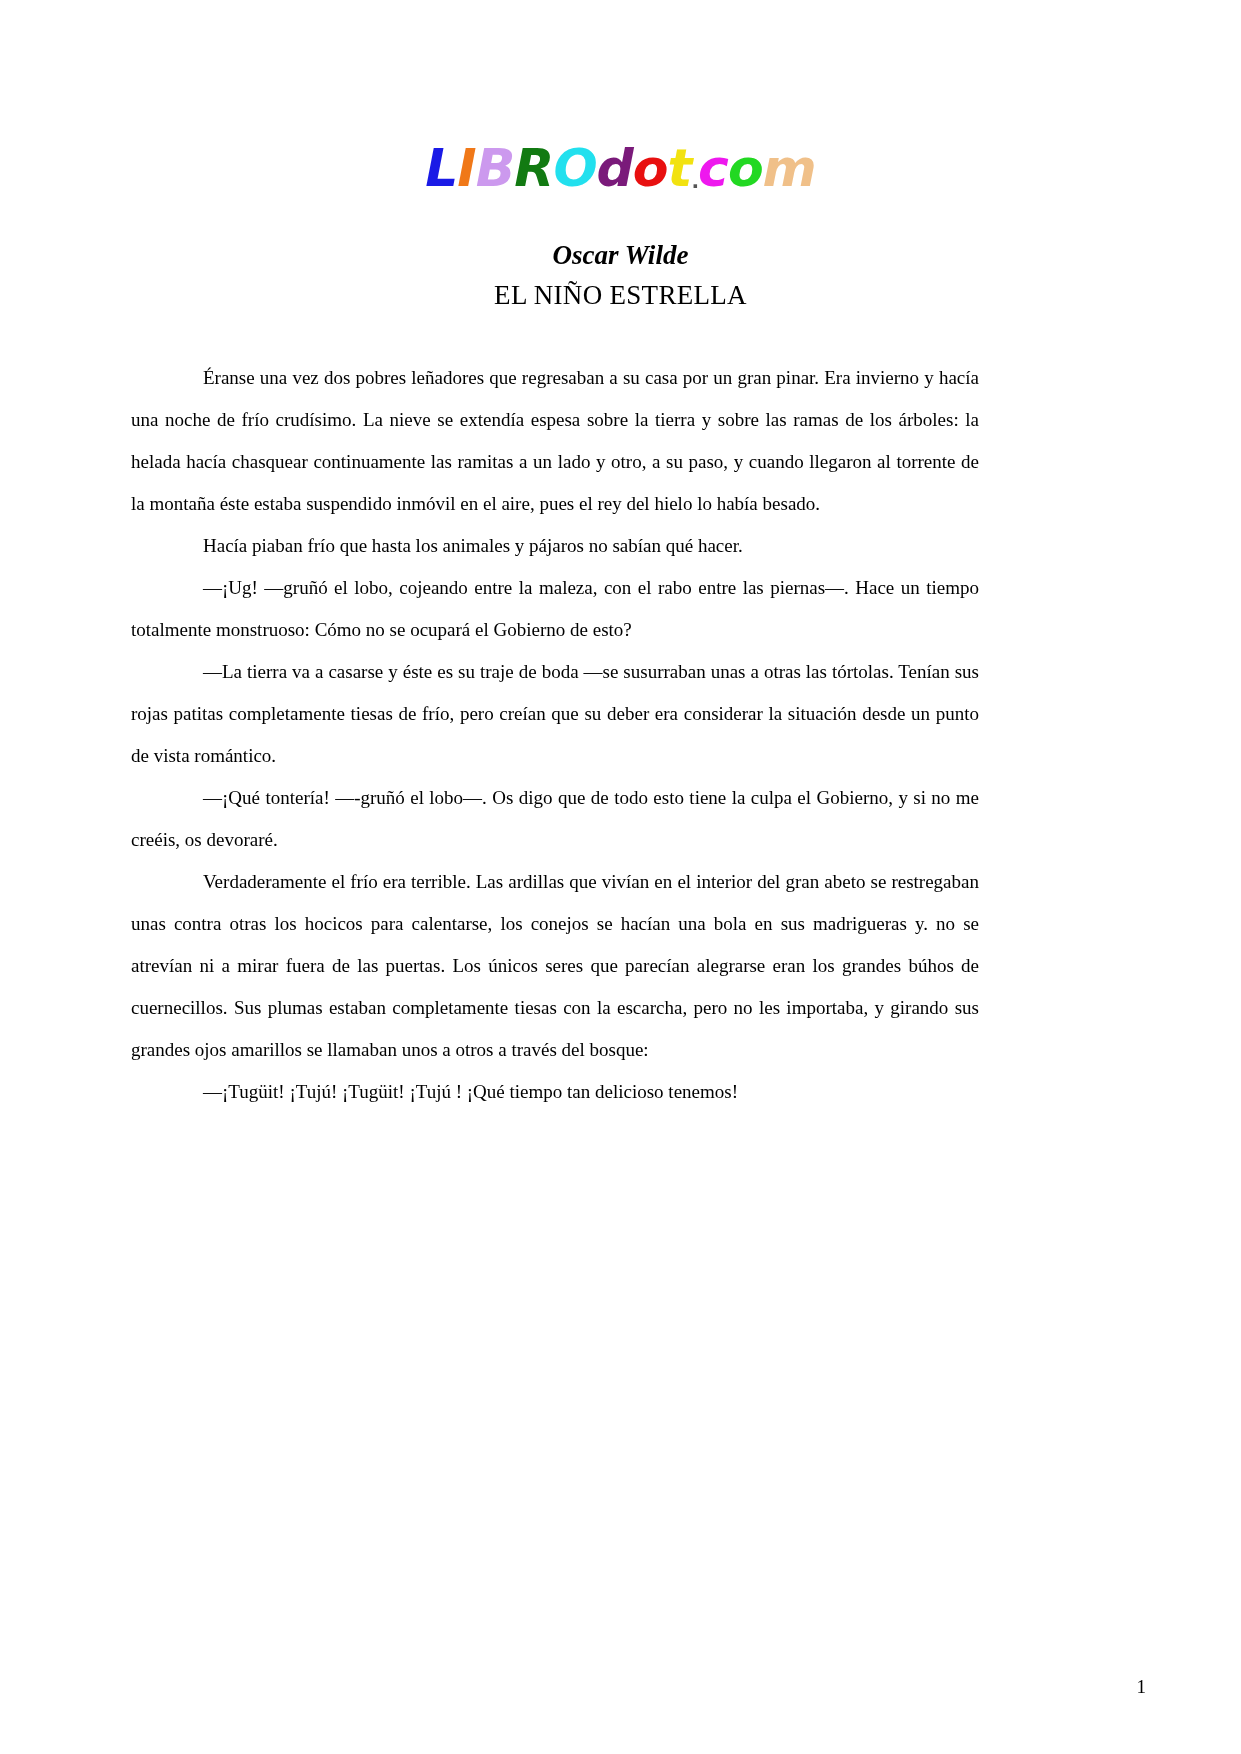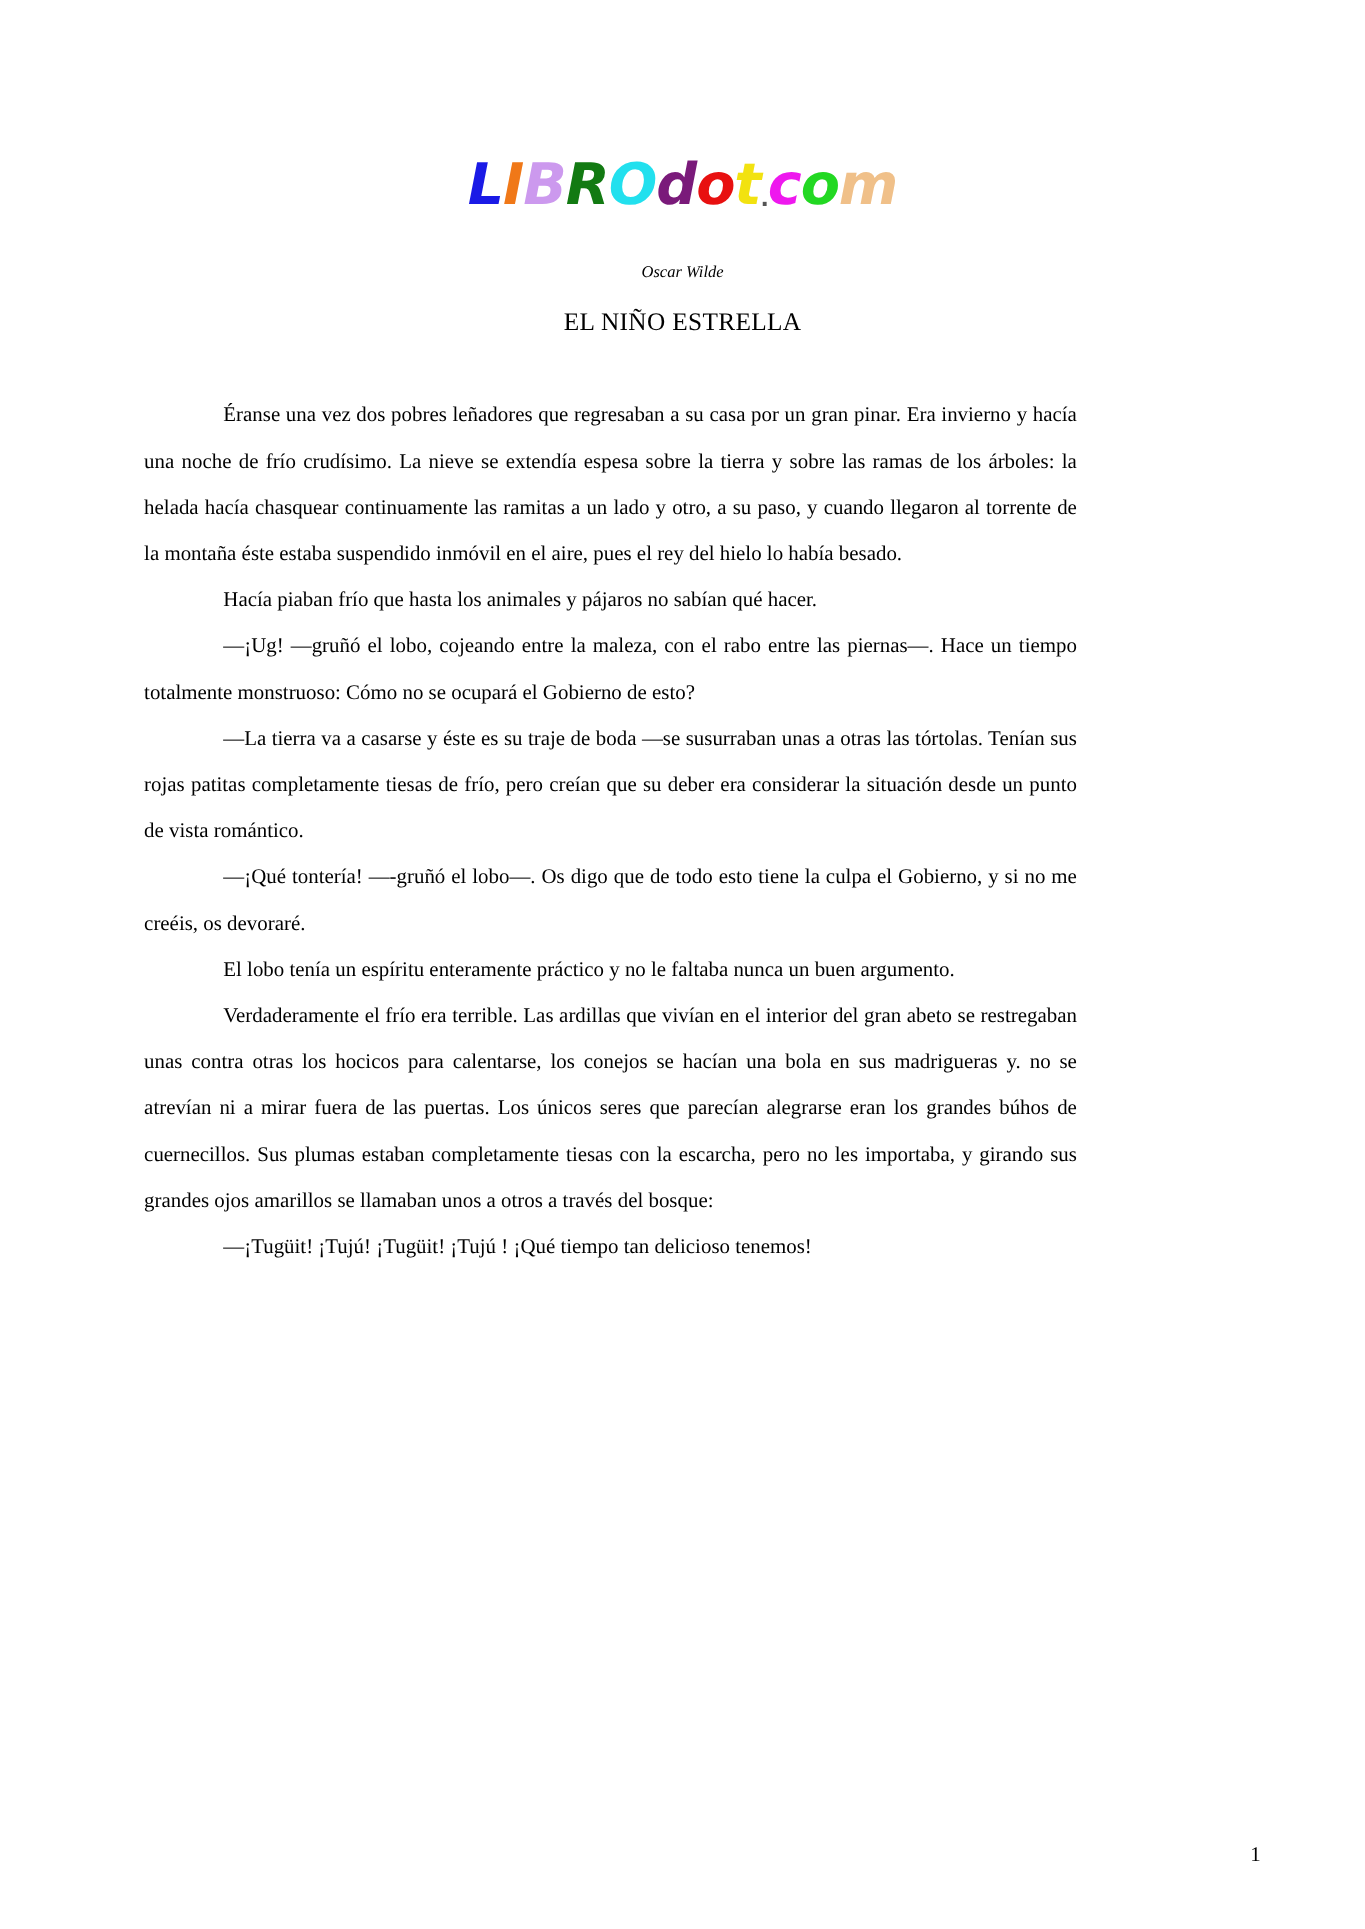--- a/index.html
+++ b/index.html
@@ -48,29 +48,30 @@
   }
 
   
   .author {
     position: absolute;
     top: 238px;
     left: 0;
     width: 100%;
     text-align: center;
     font-style: italic;
-    font-size: 15px;
+    font-size: 27px;
+    font-weight: bold;
   }
   .story-title {
     position: absolute;
     top: 278px;
     left: 0;
     width: 100%;
     text-align: center;
-    font-size: 23px;
+    font-size: 27px;
     letter-spacing: 0.3px;
   }
 
   
   .body-text {
     position: absolute;
     top: 355px;
     left: 131px;
     width: 848px;
     font-size: 19px;
@@ -103,20 +104,19 @@
   <div class="author">Oscar Wilde</div>
 
   <div class="story-title">EL NIÑO ESTRELLA</div>
 
   <div class="body-text">
       <p>Éranse una vez dos pobres leñadores que regresaban a su casa por un gran pinar. Era invierno y hacía una noche de frío crudísimo. La nieve se extendía espesa sobre la tierra y sobre las ramas de los árboles: la helada hacía chasquear continuamente las ramitas a un lado y otro, a su paso, y cuando llegaron al torrente de la montaña éste estaba suspendido inmóvil en el aire, pues el rey del hielo lo había besado.</p>
       <p>Hacía piaban frío que hasta los animales y pájaros no sabían qué hacer.</p>
       <p>—¡Ug! —gruñó el lobo, cojeando entre la maleza, con el rabo entre las piernas—. Hace un tiempo totalmente monstruoso: Cómo no se ocupará el Gobierno de esto?</p>
       <p>—La tierra va a casarse y éste es su traje de boda —se susurraban unas a otras las tórtolas. Tenían sus rojas patitas completamente tiesas de frío, pero creían que su deber era considerar la situación desde un punto de vista romántico.</p>
       <p>—¡Qué tontería! —-gruñó el lobo—. Os digo que de todo esto tiene la culpa el Gobierno, y si no me creéis, os devoraré.</p>
-      <p>El lobo tenía un espíritu enteramente práctico y no le faltaba nunca un buen argumento.</p>
       <p>Verdaderamente el frío era terrible. Las ardillas que vivían en el interior del gran abeto se restregaban unas contra otras los hocicos para calentarse, los conejos se hacían una bola en sus madrigueras y. no se atrevían ni a mirar fuera de las puertas. Los únicos seres que parecían alegrarse eran los grandes búhos de cuernecillos. Sus plumas estaban completamente tiesas con la escarcha, pero no les importaba, y girando sus grandes ojos amarillos se llamaban unos a otros a través del bosque:</p>
       <p>—¡Tugüit! ¡Tujú! ¡Tugüit! ¡Tujú ! ¡Qué tiempo tan delicioso tenemos!</p>
     </div>
 
   <div class="page-number">1</div>
 
 </div>
 
 </body></html>

